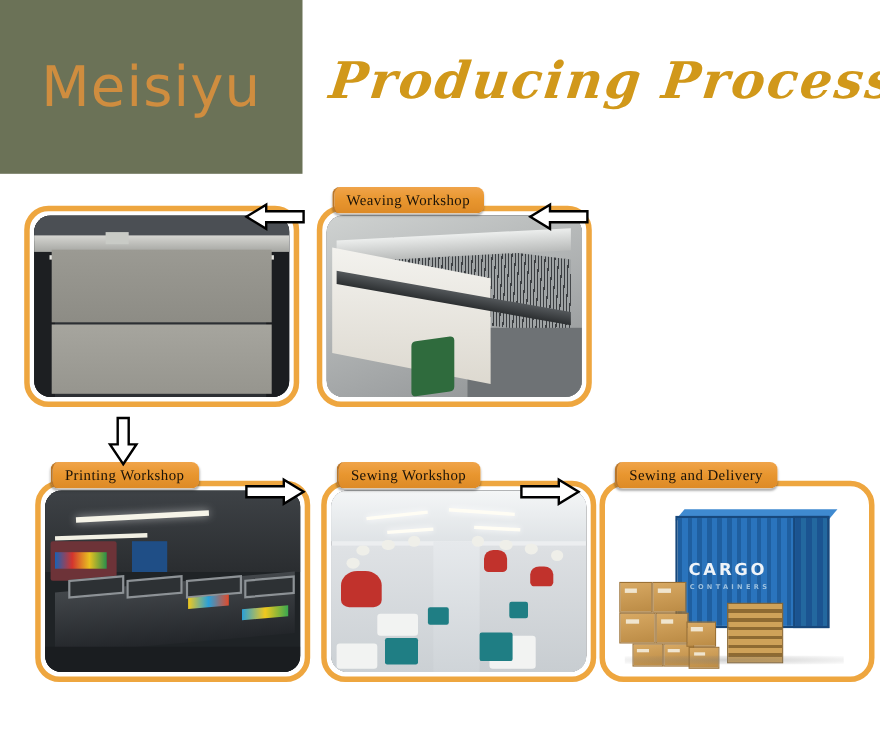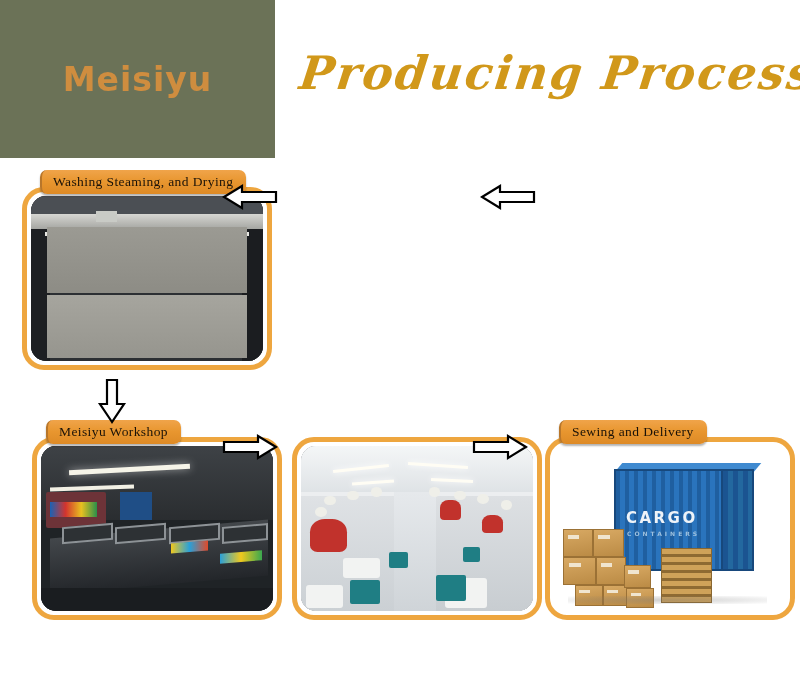--- a/index.html
+++ b/index.html
@@ -12,21 +12,21 @@
   .page { position: relative; width: 800px; height: 673px; background:#fff; }
 
   
   .brand-box {
     position: absolute; left: 0; top: 0; width: 275px; height: 158px;
     background: #6b7257;
     display: flex; align-items: center; justify-content: center;
   }
   .brand-text {
     font-family: "DejaVu Sans", sans-serif;
-    font-size: 33px; font-weight: 700; letter-spacing: 1px;
+    font-size: 51px; font-weight: 400; letter-spacing: 1px;
     color: #cf8d3f; line-height: 1;
   }
   .page-title {
     position: absolute; left: 300px; top: 46px; width: 430px;
     font-family: "DejaVu Serif", serif;
     font-style: italic; font-weight: 700;
     font-size: 46px; letter-spacing: 2px;
     color: #d1981a; white-space: nowrap;
     transform: skewX(-7deg);
   }
@@ -243,21 +243,20 @@
 <div class="page">
 
   <div class="brand-box">
     <div class="brand-text">Meisiyu</div>
   </div>
   <div class="page-title">Producing Process</div>
 
   <div class="row row-1">
 
     <div class="cell cell-a">
-      <div class="badge badge-wide">Washing Steaming, and Drying</div>
       <div class="frame">
         <div class="frame-inner">
           <div class="photo ph-wash">
             <span class="ceil"></span>
               <span class="lft"></span>
               <span class="rgt"></span>
             <span class="mach"></span>
               <span class="box"></span>
               <span class="rollr"></span>
             <span class="fab1"></span>
@@ -266,39 +265,55 @@
         </div>
       </div>
     </div>
 
     <div class="arrow" style="left:222px; top:12px;">
       <svg width="56" height="30" viewBox="0 0 56 30">
         <path d="M2 15 L20 4 L20 10 L54 10 L54 20 L20 20 L20 26 Z" fill="#ffffff" stroke="#000000" stroke-width="2.2" stroke-linejoin="miter"></path>
       </svg>
     </div>
 
+    <div class="cell cell-b">
+      <div class="badge">Weaving Workshop</div>
+      <div class="frame">
+        <div class="frame-inner">
+          <div class="photo ph-weave">
+            <span class="sky"></span>
+              <span class="warp"></span>
+              <span class="beam"></span>
+            <span class="dark"></span>
+              <span class="cloth"></span>
+              <span class="rail"></span>
+            <span class="grn"></span>
+          </div>
+        </div>
+      </div>
+    </div>
 
     <div class="arrow" style="left:480px; top:12px;">
       <svg width="56" height="30" viewBox="0 0 56 30">
         <path d="M2 15 L20 4 L20 10 L54 10 L54 20 L20 20 L20 26 Z" fill="#ffffff" stroke="#000000" stroke-width="2.2" stroke-linejoin="miter"></path>
       </svg>
     </div>
 
   </div>
 
   <div class="arrow" style="left:97px; top:378px;">
     <svg width="30" height="46" viewBox="0 0 30 46">
       <path d="M15 44 L3 26 L10 26 L10 2 L20 2 L20 26 L27 26 Z" fill="#ffffff" stroke="#000000" stroke-width="2.2" stroke-linejoin="miter"></path>
     </svg>
   </div>
 
   <div class="row row-2">
 
     <div class="cell cell-a">
-      <div class="badge">Meisiyu Workshop</div>
+      <div class="badge">Printing Workshop</div>
       <div class="frame">
         <div class="frame-inner">
           <div class="photo ph-print">
             <span class="wall"></span>
               <span class="tube1"></span>
               <span class="tube2"></span>
             <span class="mach"></span>
               <span class="art"></span>
               <span class="scr"></span>
             <span class="tbl"></span>
@@ -314,20 +329,21 @@
       </div>
     </div>
 
     <div class="arrow" style="left:222px; top:12px;">
       <svg width="56" height="30" viewBox="0 0 56 30">
         <path d="M54 15 L36 4 L36 10 L2 10 L2 20 L36 20 L36 26 Z" fill="#ffffff" stroke="#000000" stroke-width="2.2" stroke-linejoin="miter"></path>
       </svg>
     </div>
 
     <div class="cell cell-b">
+      <div class="badge">Sewing Workshop</div>
       <div class="frame">
         <div class="frame-inner">
           <div class="photo ph-sew">
             <span class="ceil"></span>
             <span class="lt l1"></span>
               <span class="lt l2"></span>
             <span class="lt l3"></span>
               <span class="lt l4"></span>
             <span class="deskL"></span>
               <span class="deskR"></span>

